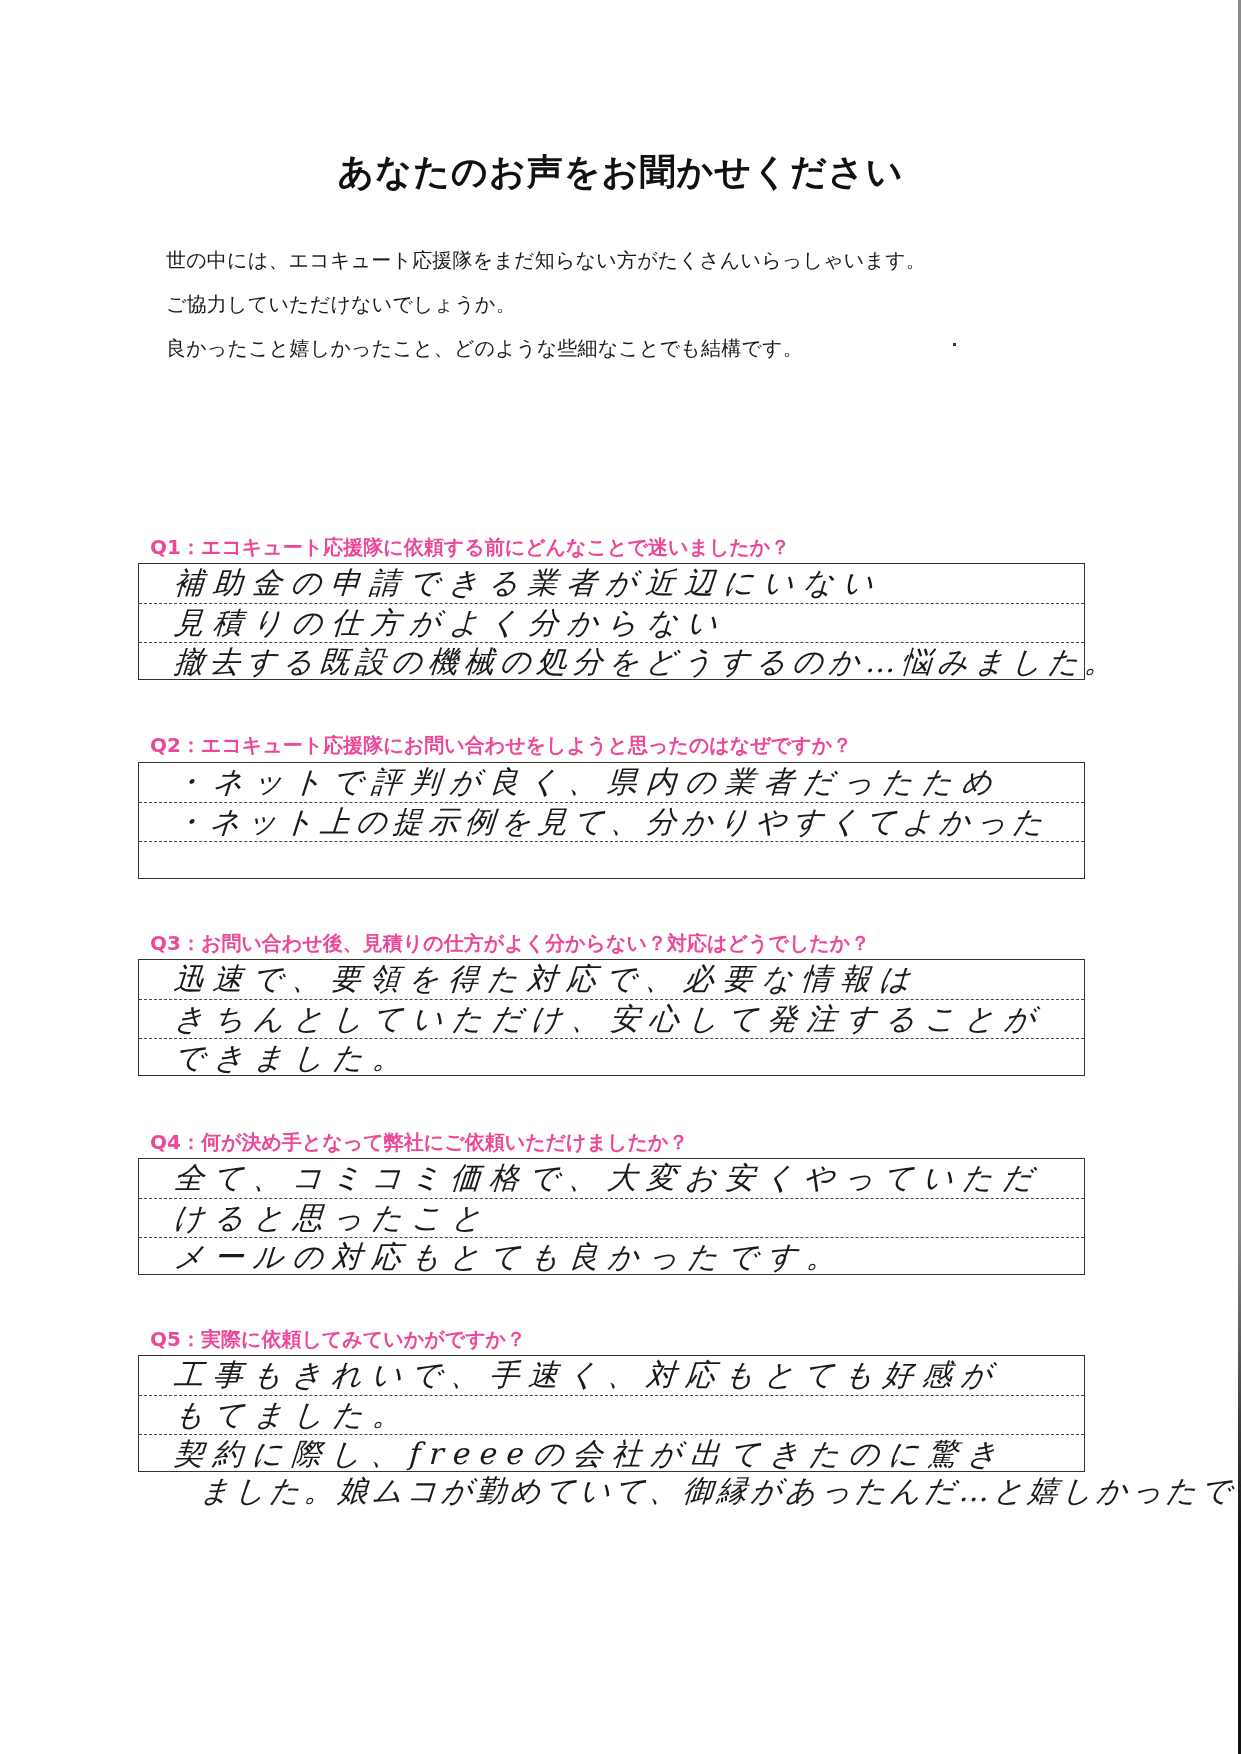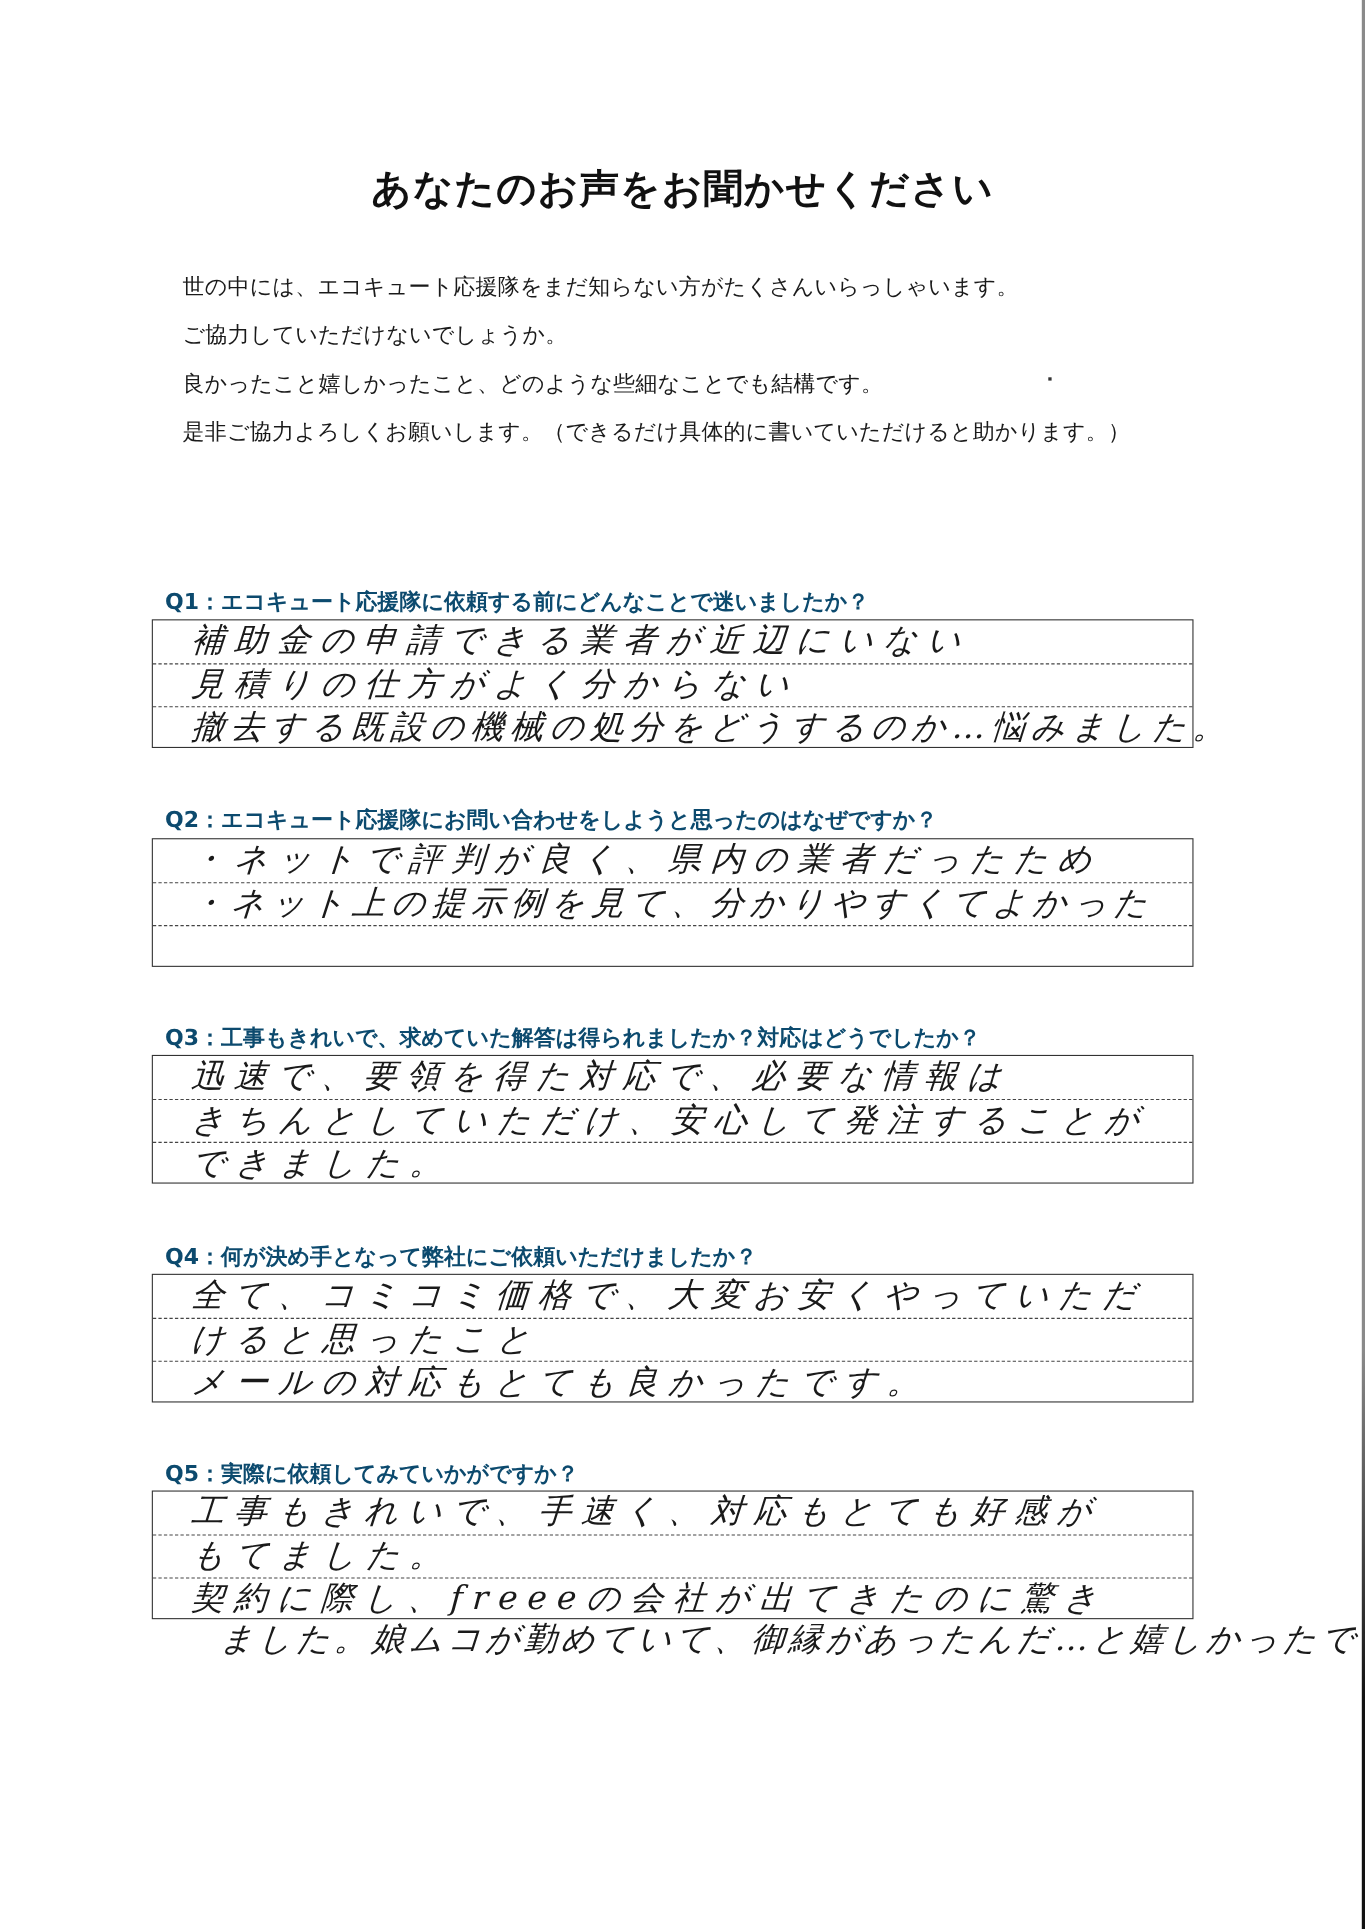--- a/index.html
+++ b/index.html
@@ -16,21 +16,21 @@
       text-align: center; font-size: 36px; font-weight: bold; letter-spacing: 1px;
       color: #111;
     }
     .intro { position: absolute; left: 150px; top: 238px; margin-left: 16px; }
     .intro-line {
       font-size: 20px; height: 44px; line-height: 44px; white-space: nowrap;
       color: #1a1a1a; letter-spacing: 0.2px;
     }
     .question {
       position: absolute; left: 150px; font-size: 20px; font-weight: bold;
-      white-space: nowrap; color: #0c4a6e; line-height: 24px;
+      white-space: nowrap; color: #ec4899; line-height: 24px;
     }
     .answer-box {
       position: absolute; left: 138px; width: 947px; height: 117px;
       border: 1.5px solid #333; box-sizing: border-box;
     }
     .answer-row {
       position: absolute; left: 0; right: 0; height: 39px;
     }
     .answer-row.r2 { top: 39px; border-top: 1.5px dashed #444; }
     .answer-row.r3 { top: 78px; border-top: 1.5px dashed #444; }
@@ -52,21 +52,20 @@
 <body>
 
 <div class="page-edge"></div>
 
 <h1 class="title">あなたのお声をお聞かせください</h1>
 
 <div class="intro">
   <div class="intro-line">世の中には、エコキュート応援隊をまだ知らない方がたくさんいらっしゃいます。</div>
   <div class="intro-line">ご協力していただけないでしょうか。</div>
   <div class="intro-line">良かったこと嬉しかったこと、どのような些細なことでも結構です。</div>
-  <div class="intro-line">是非ご協力よろしくお願いします。（できるだけ具体的に書いていただけると助かります。）</div>
 </div>
 
 <div class="speck" style="left:953px; top:343px;"></div>
 
 <div class="question" style="top:535px;">Q1：エコキュート応援隊に依頼する前にどんなことで迷いましたか？</div>
 <div class="answer-box" style="top:563px;">
   <div class="answer-row r1">
       <span class="hand">補助金の申請できる業者が近辺にいない</span>
     </div>
   <div class="answer-row r2">
@@ -83,21 +82,21 @@
       <span class="hand">・ネットで評判が良く、県内の業者だったため</span>
     </div>
   <div class="answer-row r2">
       <span class="hand wide">・ネット上の提示例を見て、分かりやすくてよかった</span>
     </div>
   <div class="answer-row r3">
       <span class="hand"></span>
     </div>
 </div>
 
-<div class="question" style="top:931px;">Q3：工事もきれいで、求めていた解答は得られましたか？対応はどうでしたか？</div>
+<div class="question" style="top:931px;">Q3：お問い合わせ後、見積りの仕方がよく分からない？対応はどうでしたか？</div>
 <div class="answer-box" style="top:959px;">
   <div class="answer-row r1">
       <span class="hand">迅速で、要領を得た対応で、必要な情報は</span>
     </div>
   <div class="answer-row r2">
       <span class="hand">きちんとしていただけ、安心して発注することが</span>
     </div>
   <div class="answer-row r3">
       <span class="hand">できました。</span>
     </div>

